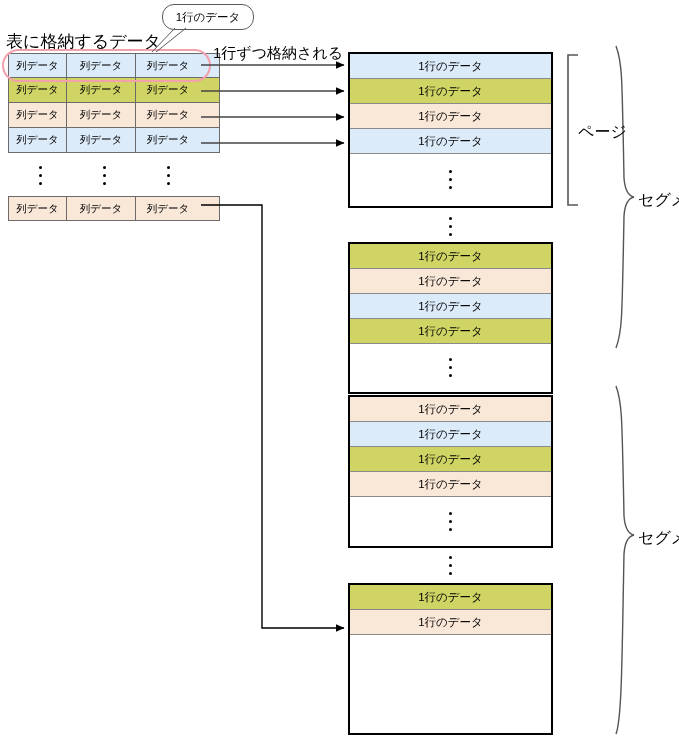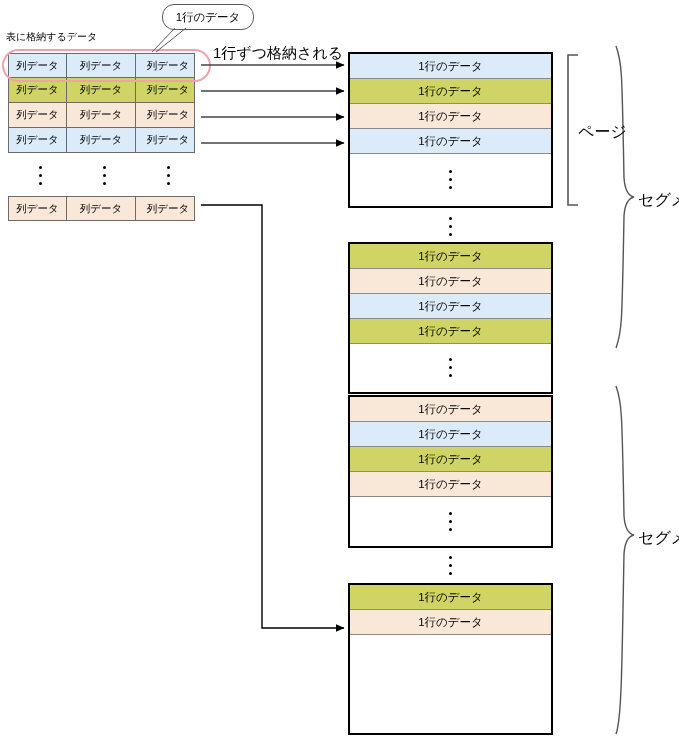--- a/index.html
+++ b/index.html
@@ -7,25 +7,25 @@
     width:679px;height:740px;
     font-family:"Liberation Sans","DejaVu Sans",sans-serif;
     color:#000;
     -webkit-font-smoothing:antialiased;
   }
   #stage{position:relative;width:679px;height:740px;overflow:hidden;}
 
   
   .src-label{
     position:absolute;left:6px;top:30px;
-    font-size:10px;letter-spacing:0px;white-space:nowrap;
+    font-size:17px;letter-spacing:0px;white-space:nowrap;
   }
   .src-table{position:absolute;left:8px;top:53px;width:193px;}
   .src-row{
-    display:flex;width:187px;height:25px;
+    display:flex;width:212px;height:25px;
     box-sizing:border-box;
     border:1px solid #6b6b6b;
     border-top:none;
   }
   .src-row.first{border-top:1px solid #6b6b6b;}
   .src-cell{
     flex:0 0 auto;
     box-sizing:border-box;
     border-right:1px solid #6b6b6b;
     display:flex;align-items:center;justify-content:center;

